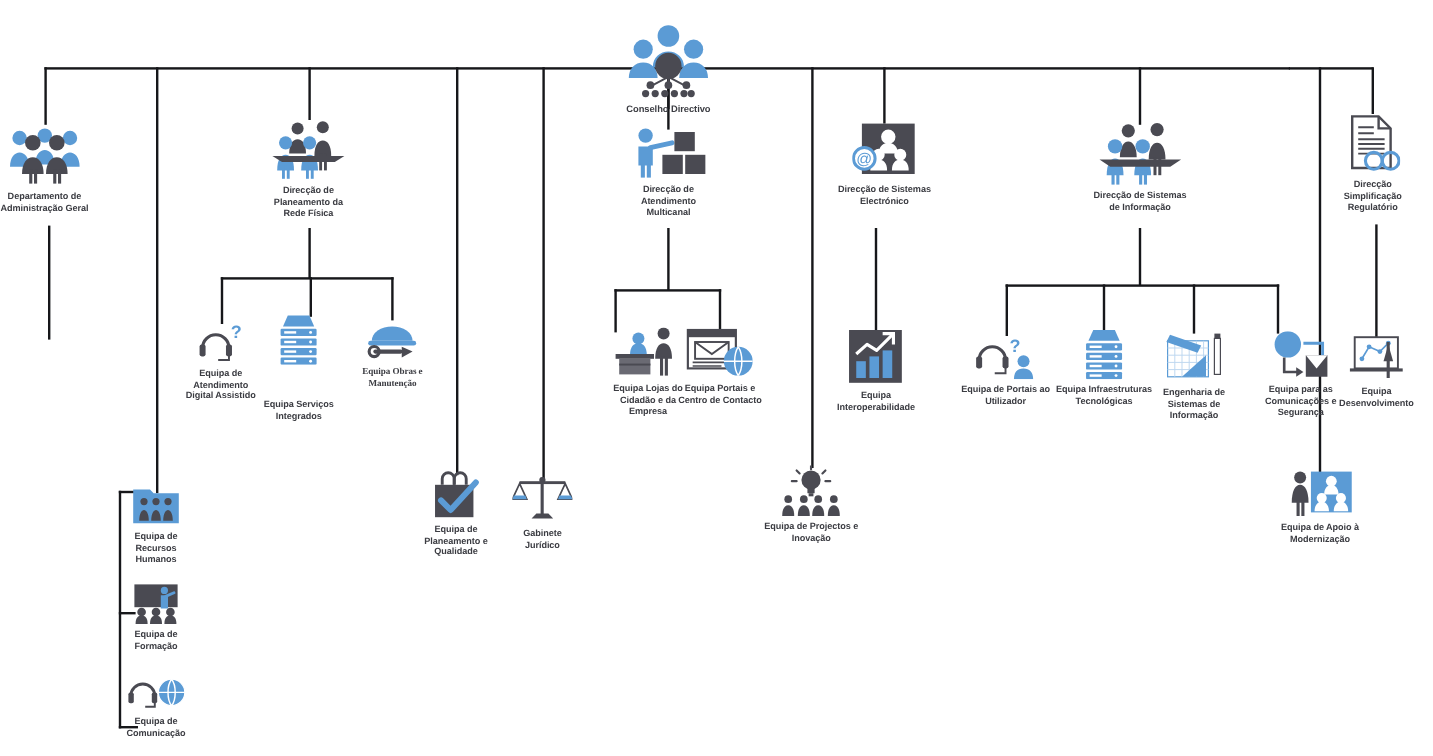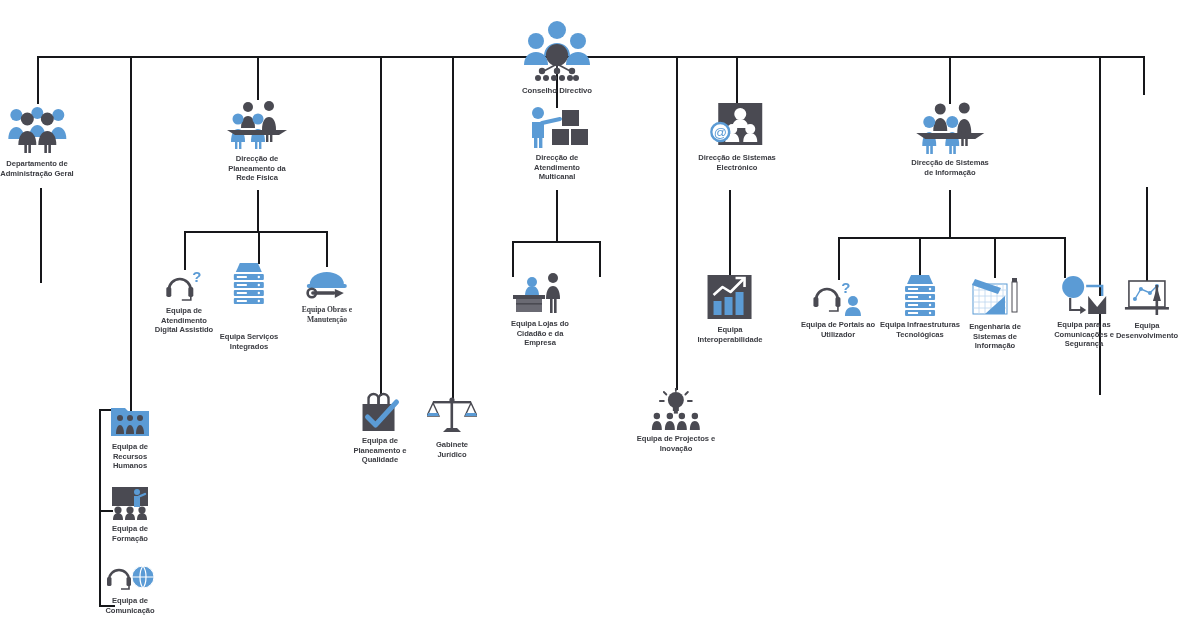--- a/index.html
+++ b/index.html
@@ -217,20 +217,42 @@
           <path d="M31 44c0-9 3-14 7-14s7 5 7 14z" fill="#5B9BD5"></path>
         <rect x="35" y="40" width="2.6" height="12" fill="#5B9BD5"></rect>
           <rect x="39" y="40" width="2.6" height="12" fill="#5B9BD5"></rect>
         <path d="M2 31 L70 31 L61 37 L11 37 Z" fill="#4A4A52"></path>
       </svg>
     </span>
     <span class="lbl">Direcção de Sistemas
 de Informação</span>
   </div>
 
+  <div class="node" style="left:1144px;top:95px;">
+    <span class="ico">
+      <svg width="46" height="50" viewBox="0 0 46 50">
+        <path d="M6 2h22l10 10v33H6z" fill="#ffffff" stroke="#4A4A52" stroke-width="2"></path>
+        <path d="M28 2v10h10" fill="none" stroke="#4A4A52" stroke-width="2"></path>
+        <g stroke="#4A4A52" stroke-width="1.6">
+          <line x1="11" y1="11" x2="24" y2="11"></line>
+            <line x1="11" y1="16" x2="24" y2="16"></line>
+          <line x1="11" y1="21" x2="33" y2="21"></line>
+            <line x1="11" y1="25" x2="33" y2="25"></line>
+          <line x1="11" y1="29" x2="33" y2="29"></line>
+            <line x1="11" y1="33" x2="33" y2="33"></line>
+        </g>
+        <circle cx="24" cy="39" r="7" fill="none" stroke="#5B9BD5" stroke-width="2.6"></circle>
+        <circle cx="38" cy="39" r="7" fill="none" stroke="#5B9BD5" stroke-width="2.6"></circle>
+        <path d="M31 39h0" stroke="#5B9BD5" stroke-width="2.6"></path>
+      </svg>
+    </span>
+    <span class="lbl">Direcção
+Simplificação
+Regulatório</span>
+  </div>
 
 
   <div class="node" style="left:130px;top:402px;">
     <span class="ico">
       <svg width="42" height="36" viewBox="0 0 42 36">
         <path d="M2 6h14l3 3h21v25H2z" fill="#5B9BD5"></path>
         <circle cx="11" cy="16" r="3" fill="#4A4A52"></circle>
           <path d="M7 32c0-6 2-9 4-9s4 3 4 9z" fill="#4A4A52"></path>
         <circle cx="21" cy="16" r="3" fill="#4A4A52"></circle>
           <path d="M17 32c0-6 2-9 4-9s4 3 4 9z" fill="#4A4A52"></path>
@@ -376,20 +398,38 @@
         <rect x="2" y="22" width="32" height="4" fill="#4A4A52"></rect>
         <rect x="5" y="26" width="26" height="13" fill="#6a6a73"></rect>
         <rect x="5" y="30" width="26" height="1.6" fill="#4A4A52"></rect>
       </svg>
     </span>
     <span class="lbl">Equipa Lojas do
 Cidadão e da
 Empresa</span>
   </div>
 
+  <div class="node" style="left:600px;top:273px;">
+    <span class="ico">
+      <svg width="58" height="42" viewBox="0 0 58 42">
+        <rect x="2" y="2" width="40" height="32" fill="#ffffff" stroke="#4A4A52" stroke-width="1.8"></rect>
+        <rect x="2" y="2" width="40" height="6" fill="#4A4A52"></rect>
+        <rect x="8" y="12" width="28" height="14" fill="none" stroke="#4A4A52" stroke-width="1.6"></rect>
+        <path d="M8 12 L22 22 L36 12" fill="none" stroke="#4A4A52" stroke-width="1.6"></path>
+        <g stroke="#4A4A52" stroke-width="1.4">
+            <line x1="6" y1="29" x2="38" y2="29"></line>
+            <line x1="6" y1="32" x2="30" y2="32"></line>
+          </g>
+        <circle cx="44" cy="28" r="12" fill="#5B9BD5"></circle>
+        <path d="M32 28h24 M44 16c4 6 4 18 0 24 M44 16c-4 6-4 18 0 24" fill="none" stroke="#ffffff" stroke-width="1.2"></path>
+      </svg>
+    </span>
+    <span class="lbl">Equipa Portais e
+Centro de Contacto</span>
+  </div>
 
   <div class="node" style="left:730px;top:273px;">
     <span class="ico">
       <svg width="48" height="48" viewBox="0 0 48 48">
         <rect x="2" y="2" width="44" height="44" fill="#4A4A52"></rect>
         <rect x="8" y="28" width="8" height="14" fill="#5B9BD5"></rect>
         <rect x="19" y="24" width="8" height="18" fill="#5B9BD5"></rect>
         <rect x="30" y="19" width="8" height="23" fill="#5B9BD5"></rect>
         <path d="M8 22 L17 14 L25 19 L38 6" fill="none" stroke="#ffffff" stroke-width="2.6" stroke-linejoin="round"></path>
         <path d="M30 5h9v9" fill="none" stroke="#ffffff" stroke-width="2.6"></path>
@@ -506,20 +546,39 @@
         <path d="M28 20 L37 31 L46 20" fill="#ffffff"></path>
         <path d="M10 22 L10 34 L22 34" fill="none" stroke="#4A4A52" stroke-width="2.2"></path>
         <path d="M20 30 L26 34 L20 38 Z" fill="#4A4A52"></path>
       </svg>
     </span>
     <span class="lbl">Equipa para as
 Comunicações e
 Segurança</span>
   </div>
 
+  <div class="node" style="left:1100px;top:391px;">
+    <span class="ico">
+      <svg width="54" height="40" viewBox="0 0 54 40">
+        <circle cx="10" cy="7" r="5" fill="#4A4A52"></circle>
+        <path d="M3 28c0-10 3-15 7-15s7 5 7 15z" fill="#4A4A52"></path>
+        <rect x="7" y="26" width="2.6" height="13" fill="#4A4A52"></rect>
+          <rect x="11" y="26" width="2.6" height="13" fill="#4A4A52"></rect>
+        <rect x="19" y="2" width="34" height="34" fill="#5B9BD5"></rect>
+        <circle cx="36" cy="10" r="4.5" fill="#ffffff"></circle>
+          <path d="M30 21c0-5 3-8 6-8s6 3 6 8z" fill="#ffffff"></path>
+        <circle cx="28" cy="24" r="4.2" fill="#ffffff"></circle>
+          <path d="M22 35c0-5 3-8 6-8s6 3 6 8z" fill="#ffffff"></path>
+        <circle cx="44" cy="24" r="4.2" fill="#ffffff"></circle>
+          <path d="M38 35c0-5 3-8 6-8s6 3 6 8z" fill="#ffffff"></path>
+      </svg>
+    </span>
+    <span class="lbl">Equipa de Apoio à
+Modernização</span>
+  </div>
 
   <div class="node" style="left:1147px;top:279px;">
     <span class="ico">
       <svg width="48" height="38" viewBox="0 0 48 38">
         <rect x="6" y="2" width="36" height="26" fill="#ffffff" stroke="#4A4A52" stroke-width="1.6"></rect>
         <g stroke="#5B9BD5" stroke-width="1.4" fill="none">
           <path d="M12 20 L18 10 L27 14 L34 7"></path>
         </g>
         <circle cx="12" cy="20" r="2" fill="#5B9BD5"></circle>
         <circle cx="18" cy="10" r="2" fill="#5B9BD5"></circle>

